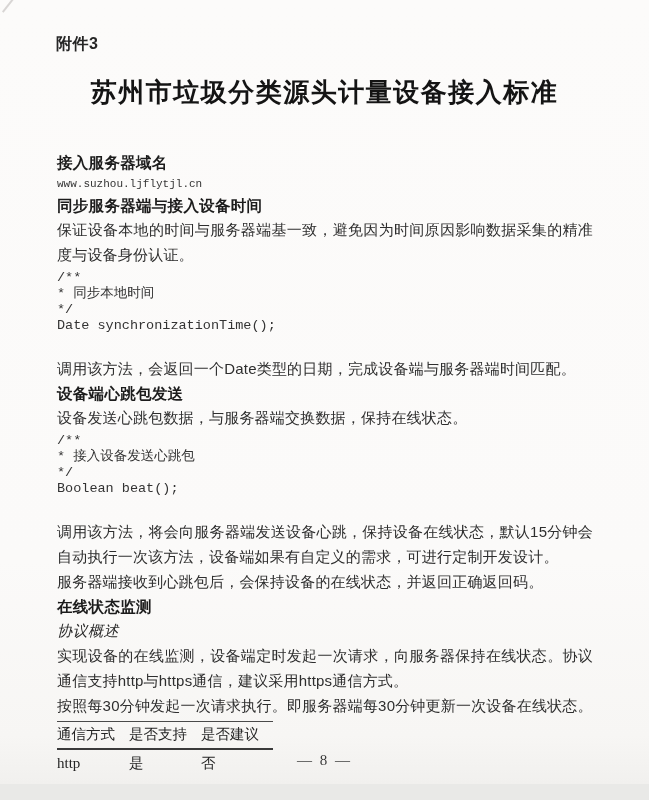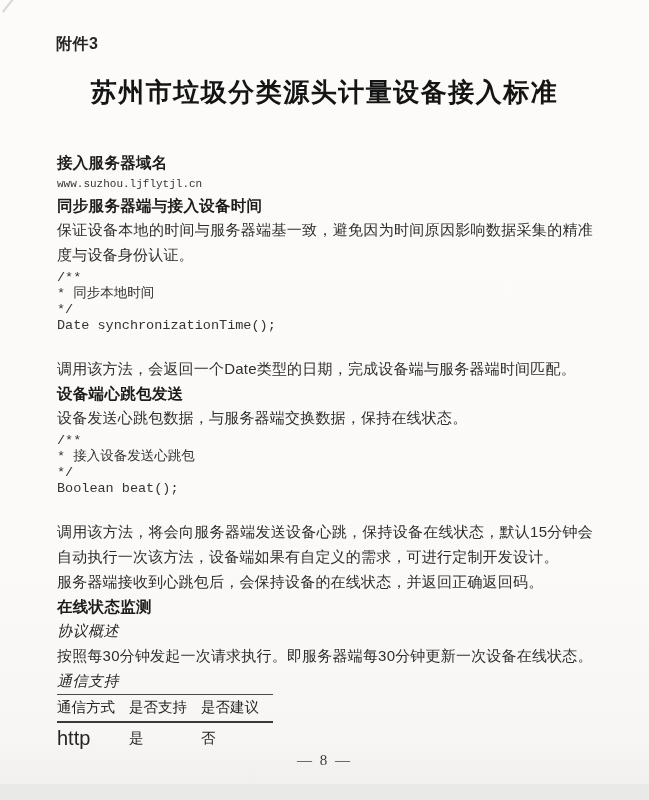--- a/index.html
+++ b/index.html
@@ -70,21 +70,21 @@
   table.comm-table th {
     font-size:14.5px; font-weight:normal; color:#242424;
     text-align:left; padding:3px 14px 4px 0;
     border-bottom:2px solid #3a3a3a;
     margin-left:20px;
   }
   table.comm-table td {
     font-size:14.5px; color:#242424;
     text-align:left; padding:4px 14px 2px 0;
   }
-  table.comm-table td.latin { font-family:Liberation Sans, sans-serif; font-size:20px; }
+  table.comm-table td.latin { font-family:Liberation Serif, serif; font-size:15px; }
   .page-number {
     position:absolute; left:0; right:0; top:752px;
     text-align:center;
     font-family:"Liberation Serif","DejaVu Serif",serif;
     font-size:15px; color:#3a3a3a; letter-spacing:2px;
   }
 </style>
 </head>
 <body>
 
@@ -112,22 +112,22 @@
     <p class="para">设备发送心跳包数据，与服务器端交换数据，保持在线状态。</p>
     <pre class="code-block">/**
 * 接入设备发送心跳包
 */
 Boolean beat();</pre>
     <p class="para after-code">调用该方法，将会向服务器端发送设备心跳，保持设备在线状态，默认15分钟会自动执行一次该方法，设备端如果有自定义的需求，可进行定制开发设计。</p>
     <p class="para">服务器端接收到心跳包后，会保持设备的在线状态，并返回正确返回码。</p>
 
     <h3 class="sec-heading mt">在线状态监测</h3>
     <div class="subheading">协议概述</div>
+    <p class="para">实现设备的在线监测，设备端定时发起一次请求，向服务器保持在线状态。协议通信支持http与https通信，建议采用https通信方式。</p>
     <p class="para">按照每30分钟发起一次请求执行。即服务器端每30分钟更新一次设备在线状态。</p>
-    <div class="subheading">通信支持</div>
 
     <table class="comm-table">
       <thead>
         <tr>
           <th>通信方式</th>
           <th>是否支持</th>
           <th>是否建议</th>
         </tr>
       </thead>
       <tbody>

